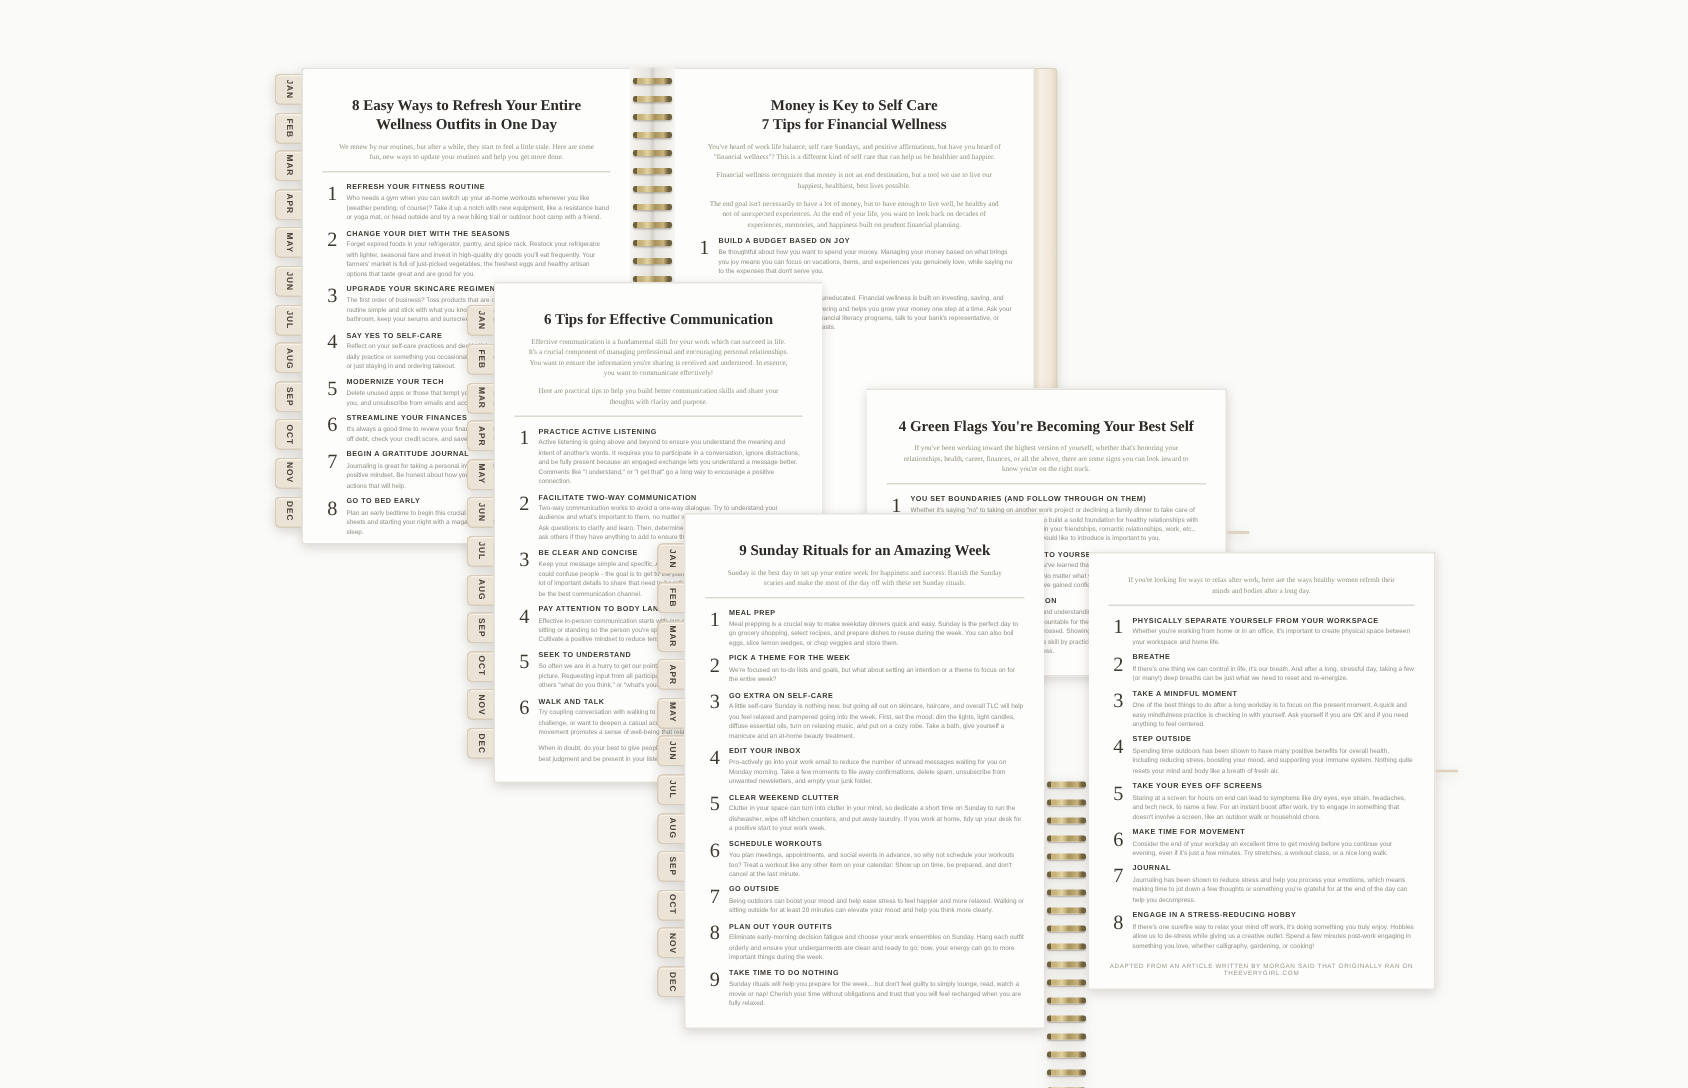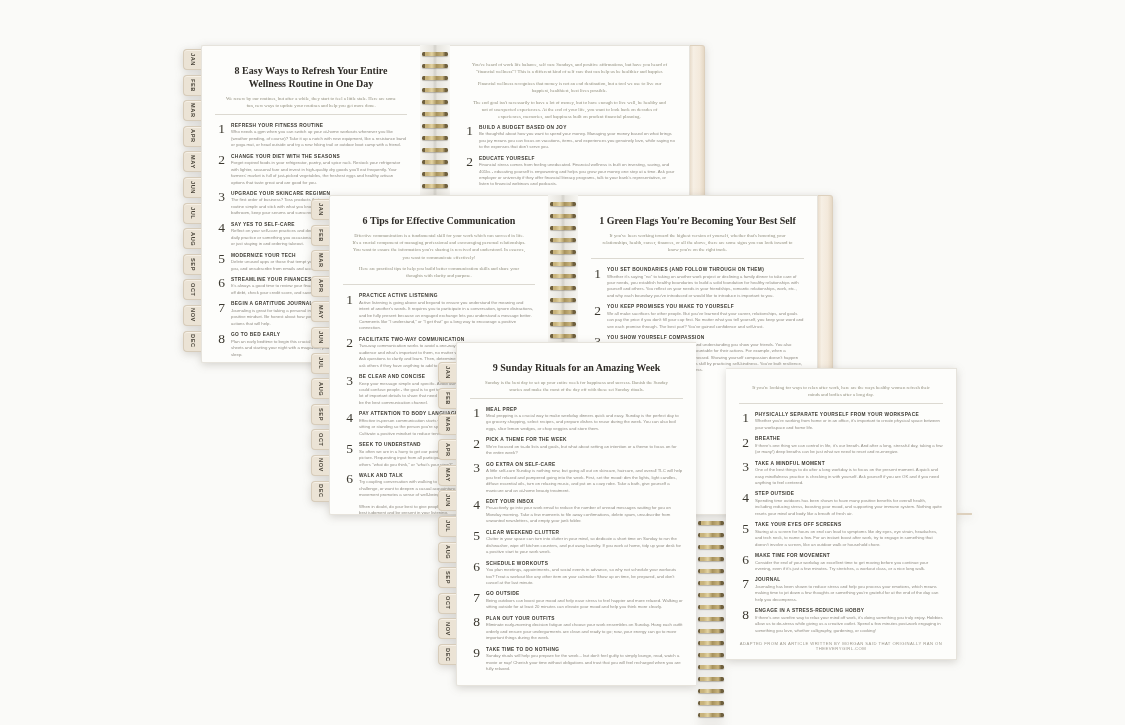--- a/index.html
+++ b/index.html
@@ -9,21 +9,21 @@
     font-family:"Liberation Sans", sans-serif;
     position:relative;
     overflow:hidden;
   }
   .spread {
     position:absolute;
     display:flex;
     filter: drop-shadow(0 2px 4px rgba(80,72,60,.22));
   }
   .spread1 { left:183px; top:45px;  width:522px; height:318px; z-index:1;justify-content:center; }
-  .spread2 { left:311px; top:195px; width:522px; height:320px; z-index:2; }
+  .spread2 { left:311px; top:195px; width:522px; height:320px; z-index:2;align-items:center; }
   .spread3 { left:438px; top:355px; width:534px; height:318px; z-index:3;align-items:center; }
 
   
   .tabs { width:18px; flex:none; display:flex; flex-direction:column; padding-top:4px; }
   .tab {
     width:18px; height:21px; margin-bottom:4.6px;
     background:#ebe3d5;
     border:1px solid #d7ccba; border-right:none;
     border-radius:4px 0 0 4px;
     display:flex; align-items:center; justify-content:center;
@@ -139,21 +139,21 @@
       <div class="tab">
         <span class="tab-label">NOV</span>
       </div>
       <div class="tab">
         <span class="tab-label">DEC</span>
       </div>
     </div>
   <div class="page left">
       <div class="title">
         <div>8 Easy Ways to Refresh Your Entire</div>
-        <div>Wellness Routine in One Day</div>
+        <div>Wellness Outfits in One Day</div>
       </div>
       <div class="intro">We renew by our routines, but after a while, they start to feel a little stale. Here are some fun, new ways to update your routines and help you get more done.</div>
       <div class="divider"></div>
       <div class="item">
         <div class="num">1</div>
         <div class="item-content">
           <div class="item-heading">Refresh Your Fitness Routine</div>
           <div class="item-body">Who needs a gym when you can switch up your at-home workouts whenever you like (weather pending, of course)? Take it up a notch with new equipment, like a resistance band or yoga mat, or head outside and try a new hiking trail or outdoor boot camp with a friend.</div>
         </div>
       </div>
@@ -229,20 +229,24 @@
       <div class="coil" style="top: 223px;"></div>
       <div class="coil" style="top: 235px;"></div>
       <div class="coil" style="top: 247px;"></div>
       <div class="coil" style="top: 259px;"></div>
       <div class="coil" style="top: 271px;"></div>
       <div class="coil" style="top: 283px;"></div>
       <div class="coil" style="top: 295px;"></div>
       <div class="coil" style="top: 307px;"></div>
     </div>
   <div class="page right">
+      <div class="title">
+        <div>Money is Key to Self Care</div>
+        <div>7 Tips for Financial Wellness</div>
+      </div>
       <div class="intro">You've heard of work life balance, self care Sundays, and positive affirmations, but have you heard of "financial wellness"? This is a different kind of self care that can help us be healthier and happier.</div>
       <div class="intro">Financial wellness recognizes that money is not an end destination, but a tool we use to live our happiest, healthiest, best lives possible.</div>
       <div class="intro">The end goal isn't necessarily to have a lot of money, but to have enough to live well, be healthy and not of unexpected experiences. At the end of your life, you want to look back on decades of experiences, memories, and happiness built on prudent financial planning.</div>
       <div class="item">
         <div class="num">1</div>
         <div class="item-content">
           <div class="item-heading">Build a Budget Based on Joy</div>
           <div class="item-body">Be thoughtful about how you want to spend your money. Managing your money based on what brings you joy means you can focus on vacations, items, and experiences you genuinely love, while saying no to the expenses that don't serve you.</div>
         </div>
       </div>
@@ -370,21 +374,21 @@
       <div class="coil" style="top: 235px;"></div>
       <div class="coil" style="top: 247px;"></div>
       <div class="coil" style="top: 259px;"></div>
       <div class="coil" style="top: 271px;"></div>
       <div class="coil" style="top: 283px;"></div>
       <div class="coil" style="top: 295px;"></div>
       <div class="coil" style="top: 307px;"></div>
     </div>
   <div class="page right">
       <div class="title">
-        <div>1 Green Flags You're Becoming Your Best Self</div>
+        <div>4 Green Flags You're Becoming Your Best Self</div>
       </div>
       <div class="intro">If you've been working toward the highest version of yourself, whether that's honoring your relationships, health, career, finances, or all the above, there are some signs you can look inward to know you're on the right track.</div>
       <div class="divider"></div>
       <div class="item">
         <div class="num">1</div>
         <div class="item-content">
           <div class="item-heading">You Set Boundaries (and Follow Through on Them)</div>
           <div class="item-body">Whether it's saying "no" to taking on another work project or declining a family dinner to take care of your needs, you establish healthy boundaries to build a solid foundation for healthy relationships with yourself and others. You reflect on your needs in your friendships, romantic relationships, work, etc., and why each boundary you've introduced or would like to introduce is important to you.</div>
         </div>
       </div>

